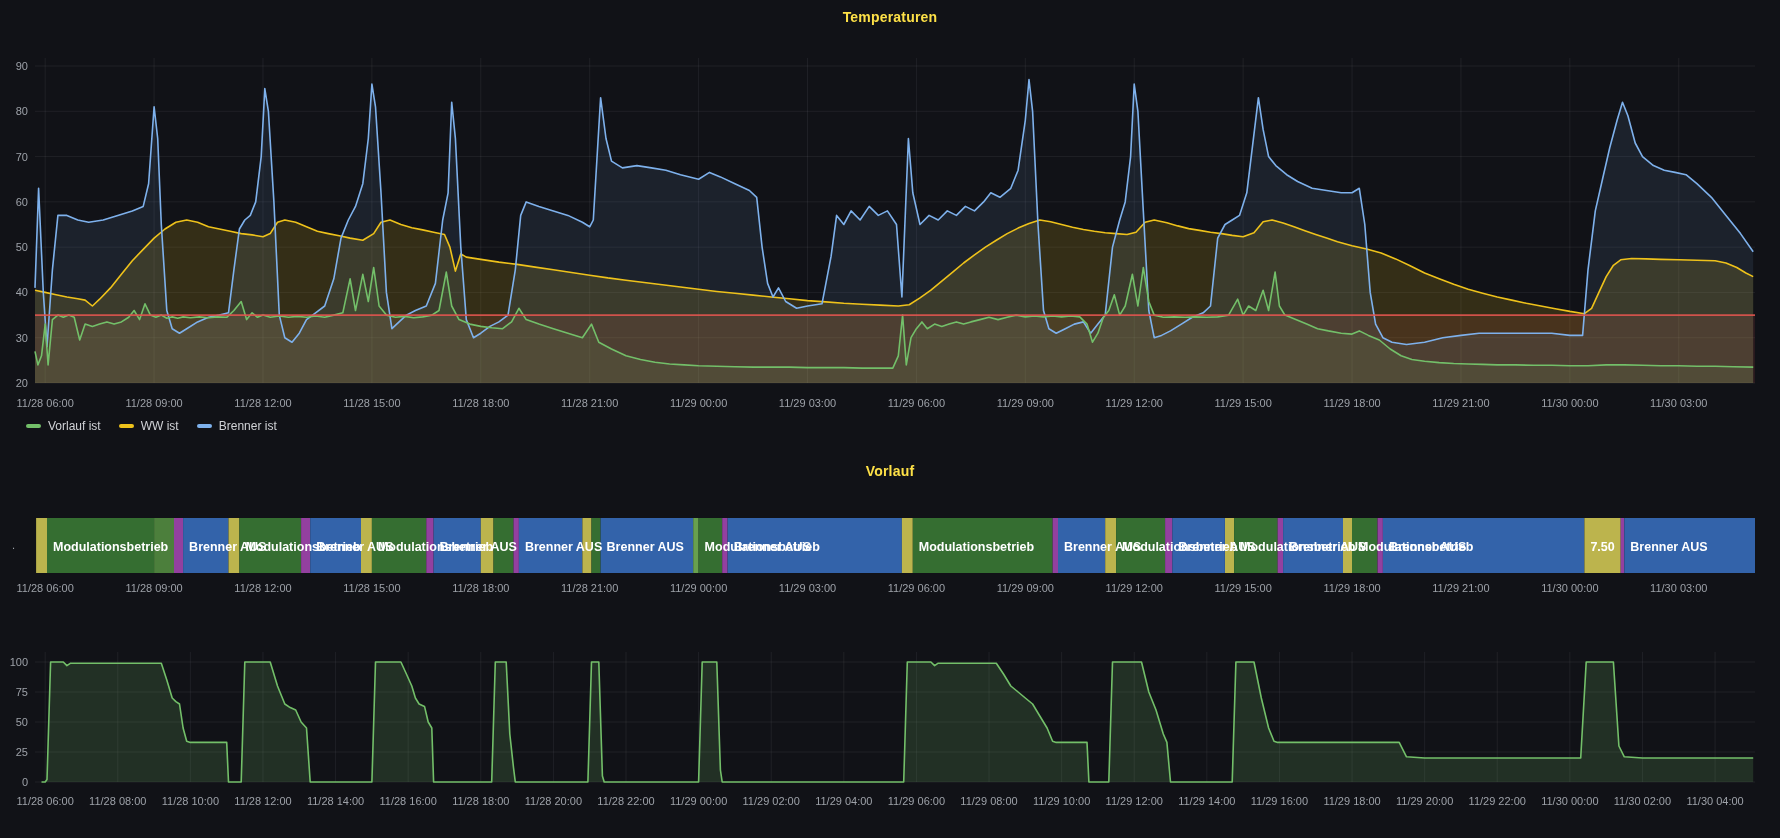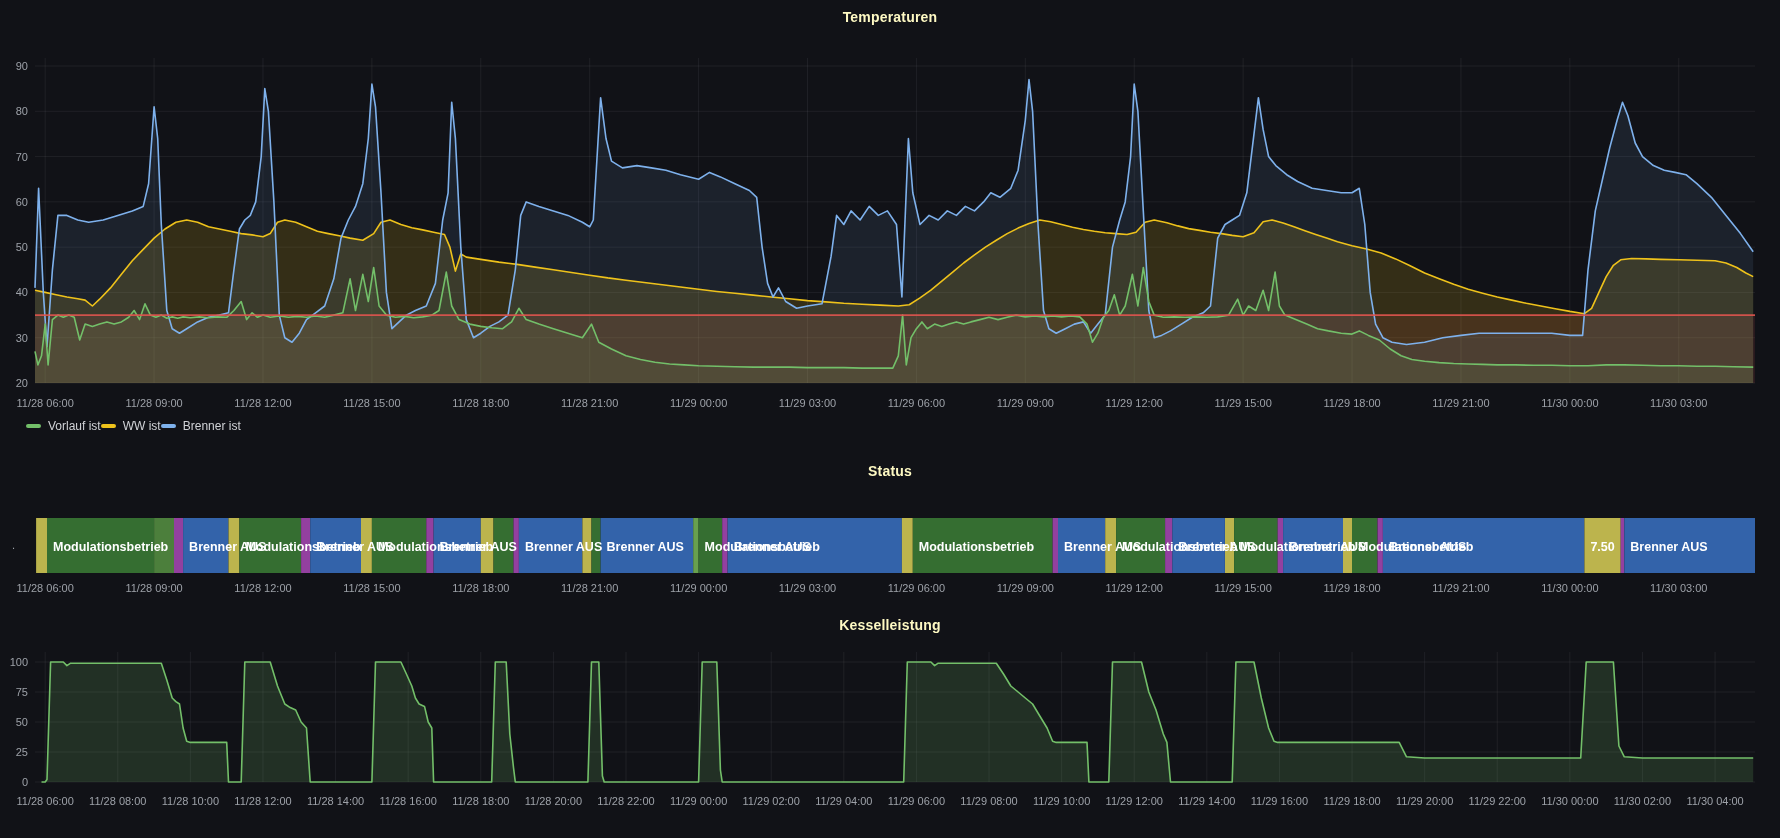--- a/index.html
+++ b/index.html
@@ -1,21 +1,21 @@
 <!DOCTYPE html>
 <html><head>
 <meta charset="utf-8">
 <style>
   html,body{margin:0;padding:0;background:#111217;overflow:hidden;}
   #app{position:relative;width:1780px;height:838px;background:#111217;
        font-family:"Liberation Sans","DejaVu Sans",sans-serif;}
   .panel-title{position:absolute;left:0;width:1780px;text-align:center;
-       color:#fef9c3;font-size:14px;font-weight:700;letter-spacing:.2px;}
+       color:#fde047;font-size:14px;font-weight:700;letter-spacing:.2px;}
   .chart-svg{position:absolute;left:0;width:1780px;display:block;}
-  .legend{position:absolute;left:26px;top:416px;display:flex;align-items:center;height:20px;}
+  .legend{position:absolute;left:26px;top:416px;display:flex;gap:18px;align-items:center;height:20px;}
   .legend-item{display:flex;align-items:center;gap:7px;cursor:pointer;}
   .legend-swatch{width:15px;height:4px;border-radius:2px;background:#888;}
   .legend-label{color:#d0d2d6;font-size:12px;}
   .row-label{position:absolute;left:12px;top:539px;color:#9da1a8;font-size:11px;}
   text{font-family:"Liberation Sans","DejaVu Sans",sans-serif;}
   .tick-text{fill:#9da1a8;font-size:11px;}
   .state-label{fill:#ffffff;font-size:12.5px;font-weight:700;}
 </style>
 </head>
 <body>
@@ -88,21 +88,21 @@
     <div class="legend-item">
       <span class="legend-swatch" style="background: rgb(238, 194, 27);"></span>
       <span class="legend-label">WW ist</span>
     </div>
     <div class="legend-item">
       <span class="legend-swatch" style="background: rgb(126, 177, 236);"></span>
       <span class="legend-label">Brenner ist</span>
     </div>
   </div>
 
-  <div class="panel-title" style="top:463px;">Status</div>
+  <div class="panel-title" style="top:463px;">Vorlauf</div>
   <div class="row-label">.</div>
   <svg id="svg-status" class="chart-svg" style="top:440px;height:160px;" viewBox="0 0 1780 160">
       <rect x="36.1" y="78" width="10.9" height="55" fill="#bcb44d"></rect>
       <rect x="47.0" y="78" width="107.1" height="55" fill="#356e31"></rect>
       <rect x="154.1" y="78" width="20.0" height="55" fill="#4c7f3c"></rect>
       <rect x="174.0" y="78" width="9.1" height="55" fill="#93409f"></rect>
       <rect x="183.1" y="78" width="45.4" height="55" fill="#3363aa"></rect>
       <rect x="228.5" y="78" width="10.9" height="55" fill="#bcb44d"></rect>
       <rect x="239.4" y="78" width="61.7" height="55" fill="#356e31"></rect>
       <rect x="301.1" y="78" width="9.1" height="55" fill="#93409f"></rect>
@@ -172,21 +172,20 @@
       <text x="916.4183199662303" y="152" text-anchor="middle" class="tick-text">11/29 06:00</text>
       <text x="1025.3250316589279" y="152" text-anchor="middle" class="tick-text">11/29 09:00</text>
       <text x="1134.231743351625" y="152" text-anchor="middle" class="tick-text">11/29 12:00</text>
       <text x="1243.1384550443224" y="152" text-anchor="middle" class="tick-text">11/29 15:00</text>
       <text x="1352.0451667370198" y="152" text-anchor="middle" class="tick-text">11/29 18:00</text>
       <text x="1460.9518784297172" y="152" text-anchor="middle" class="tick-text">11/29 21:00</text>
       <text x="1569.8585901224146" y="152" text-anchor="middle" class="tick-text">11/30 00:00</text>
       <text x="1678.7653018151118" y="152" text-anchor="middle" class="tick-text">11/30 03:00</text>
     </svg>
 
-  <div class="panel-title" style="top:617px;">Kesselleistung</div>
   <svg id="svg-power" class="chart-svg" style="top:600px;height:238px;" viewBox="0 0 1780 238">
       <line x1="45.16462642465176" x2="45.16462642465176" y1="52" y2="182" stroke="rgba(204,204,220,0.08)"></line>
       <line x1="117.76910088644998" x2="117.76910088644998" y1="52" y2="182" stroke="rgba(204,204,220,0.08)"></line>
       <line x1="190.3735753482482" x2="190.3735753482482" y1="52" y2="182" stroke="rgba(204,204,220,0.08)"></line>
       <line x1="262.9780498100464" x2="262.9780498100464" y1="52" y2="182" stroke="rgba(204,204,220,0.08)"></line>
       <line x1="335.5825242718447" x2="335.5825242718447" y1="52" y2="182" stroke="rgba(204,204,220,0.08)"></line>
       <line x1="408.1869987336429" x2="408.1869987336429" y1="52" y2="182" stroke="rgba(204,204,220,0.08)"></line>
       <line x1="480.79147319544114" x2="480.79147319544114" y1="52" y2="182" stroke="rgba(204,204,220,0.08)"></line>
       <line x1="553.3959476572394" x2="553.3959476572394" y1="52" y2="182" stroke="rgba(204,204,220,0.08)"></line>
       <line x1="626.0004221190376" x2="626.0004221190376" y1="52" y2="182" stroke="rgba(204,204,220,0.08)"></line>

